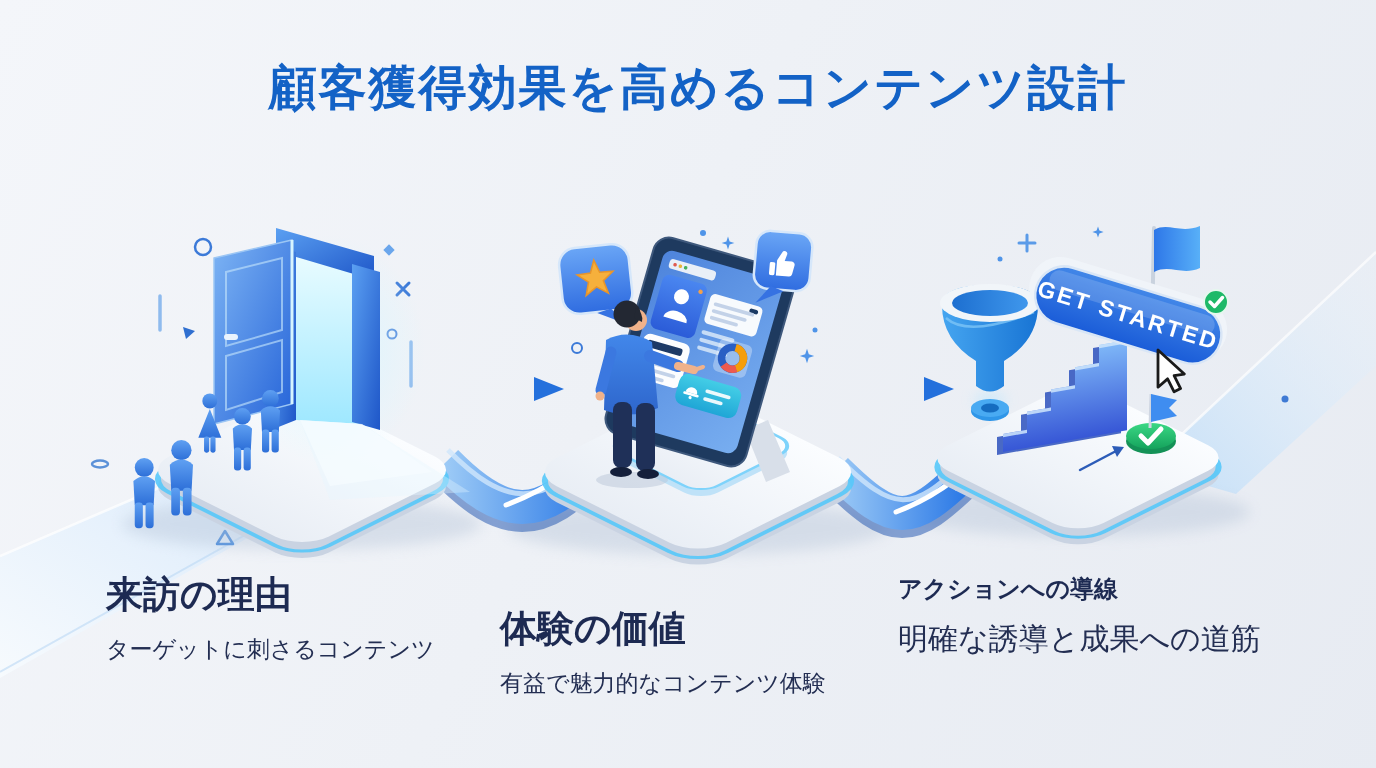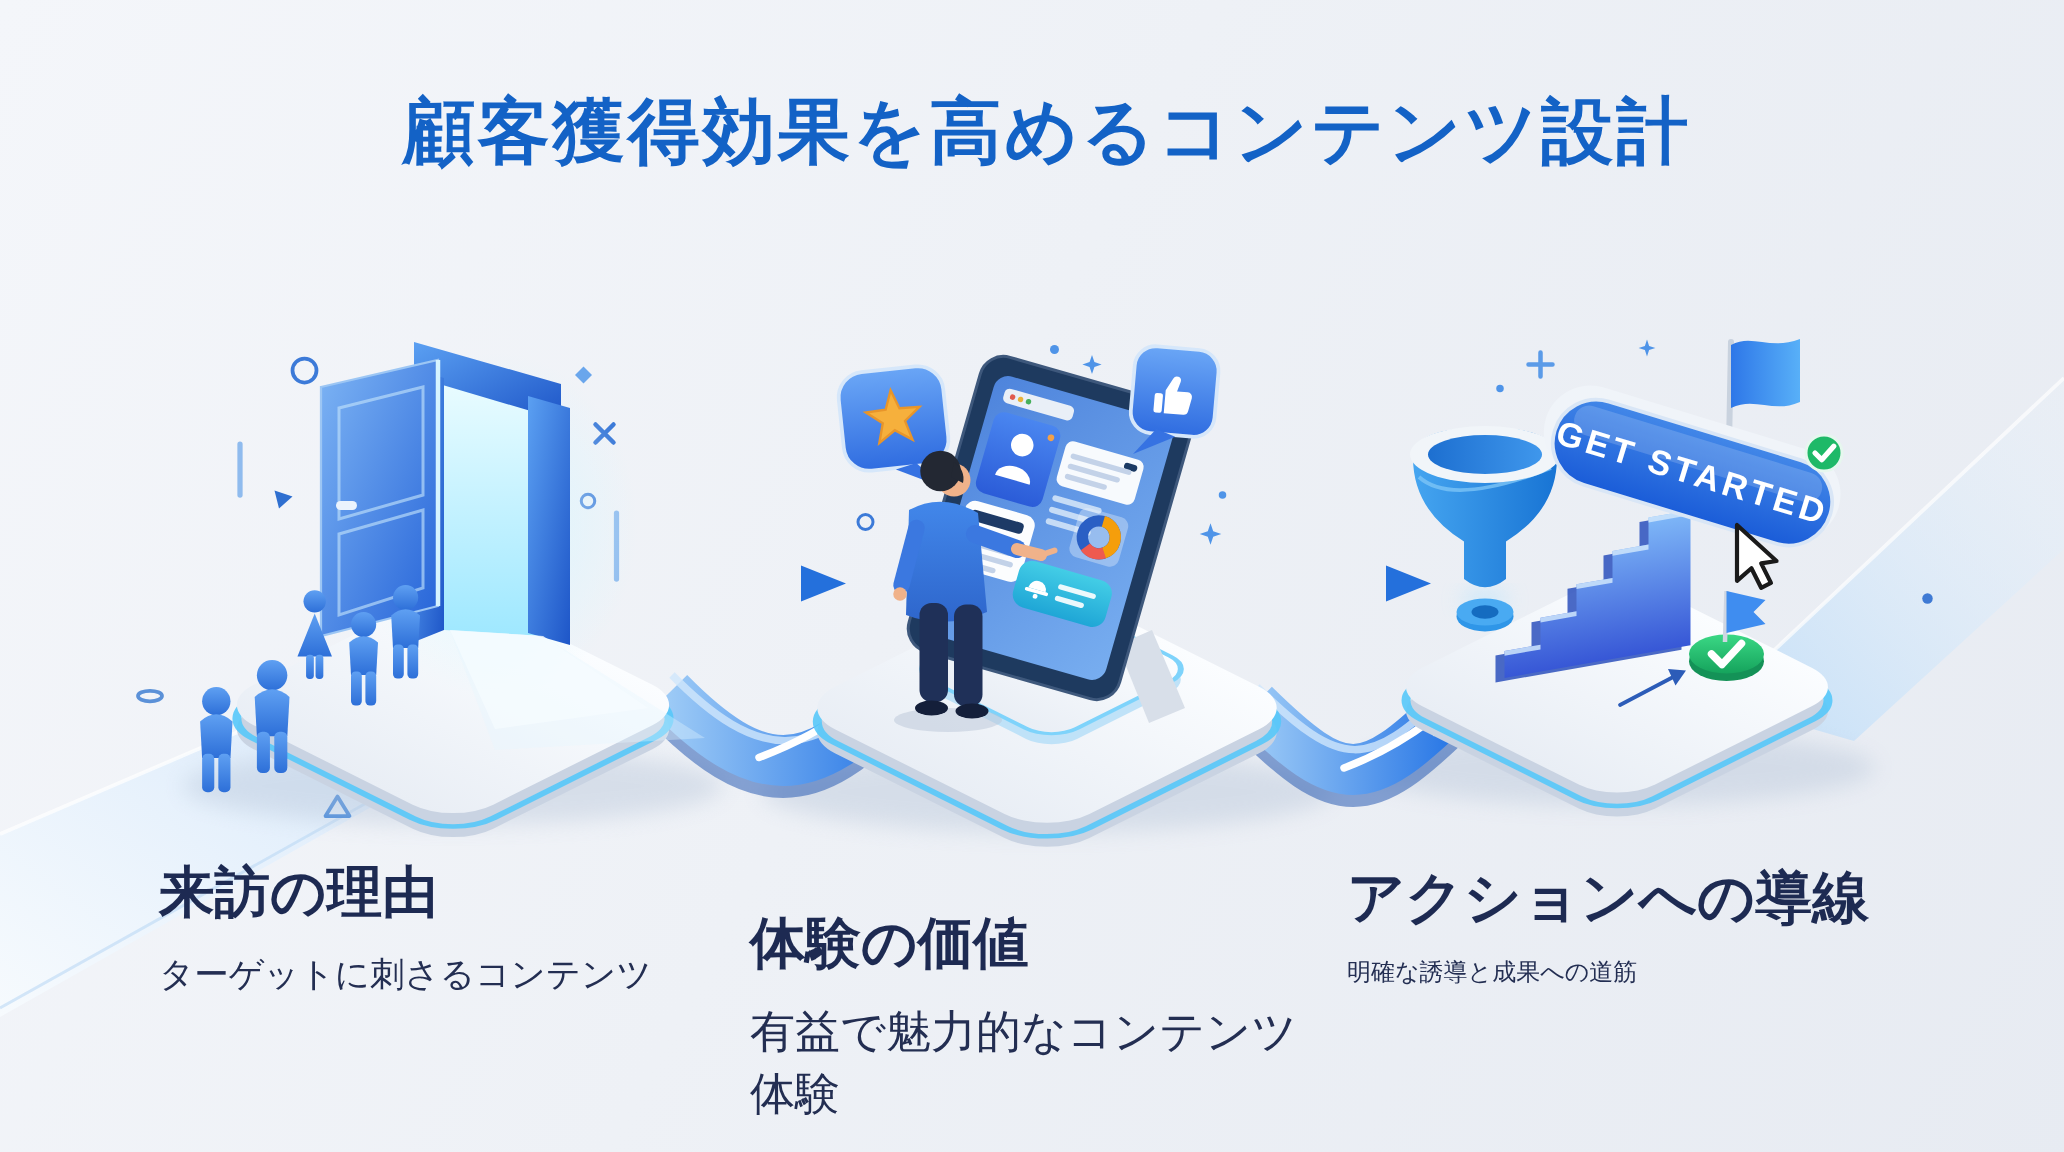--- a/index.html
+++ b/index.html
@@ -8,23 +8,23 @@
     font-family:"Liberation Sans",sans-serif;padding-left:20px;}
   #art{position:absolute;left:0;top:0;width:1376px;height:768px;}
   .page-title{position:absolute;left:0;right:0;top:56px;text-align:center;
     font-size:48px;font-weight:900;letter-spacing:2px;color:#1362c6;}
   .stage{position:absolute;text-align:left;color:#1c2750;}
   .stage h2{margin:0 0 14px 0;font-weight:900;color:#1d2a52;}
   .stage p{margin:0;font-weight:500;color:#232e52;}
   #stage1{left:106px;top:570px;width:400px;}
   #stage1 h2{font-size:37px;} #stage1 p{font-size:23px;}
   #stage2{left:500px;top:604px;width:390px;}
-  #stage2 h2{font-size:37px;} #stage2 p{font-size:30px;}
+  #stage2 h2{font-size:37px;} #stage2 p{font-size:23px;}
   #stage3{left:898px;top:573px;width:395px;}
-  #stage3 h2{font-size:38px;} #stage3 p{font-size:16px;}
+  #stage3 h2{font-size:24px;} #stage3 p{font-size:30px;}
   svg text{font-family:"Liberation Sans",sans-serif;}
 </style>
 </head>
 <body>
 
 <div id="canvas">
 
   <div class="page-title">顧客獲得効果を高めるコンテンツ設計</div>
 
   <svg id="art" viewBox="0 0 1376 768">

